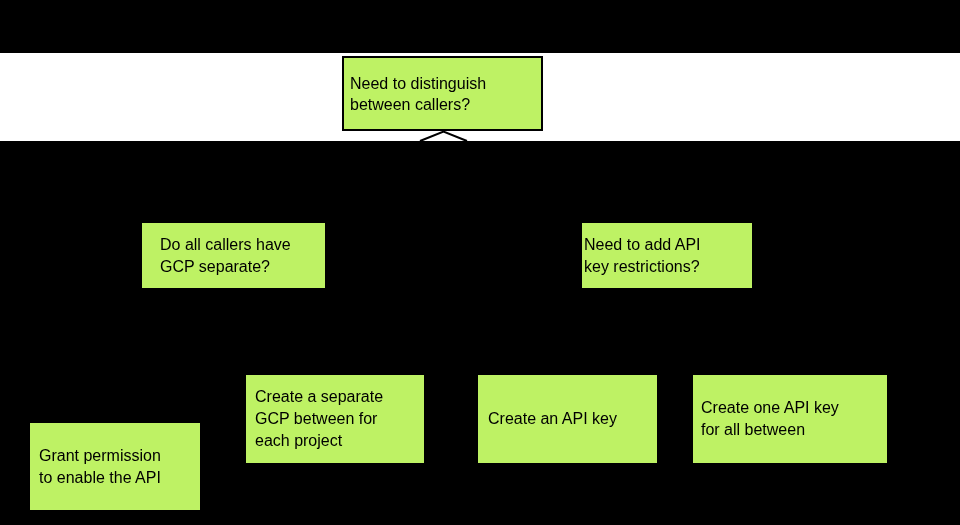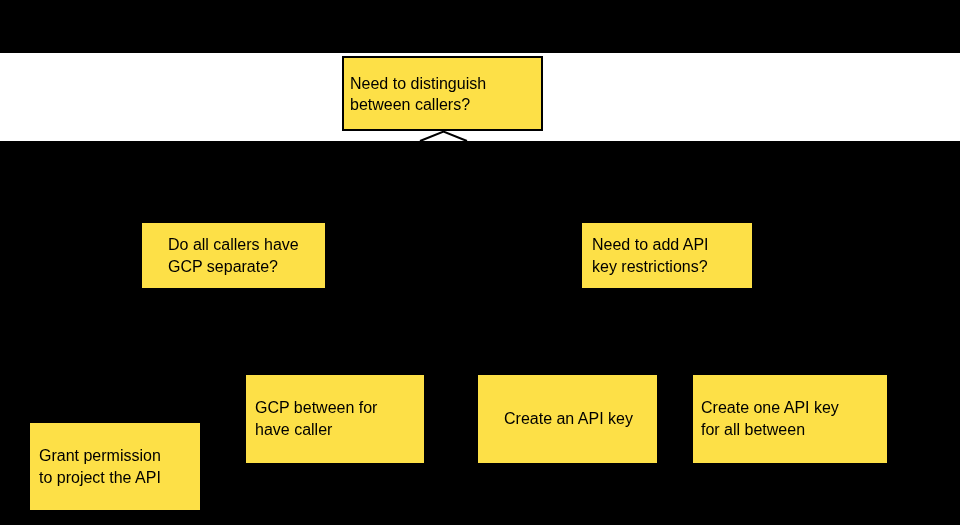--- a/index.html
+++ b/index.html
@@ -29,21 +29,21 @@
   .connector-svg {
     position: absolute;
     left: 0;
     top: 0;
     width: 960px;
     height: 525px;
     pointer-events: none;
   }
   .node {
     position: absolute;
-    background: #fde047;
+    background: #bef264;
     box-sizing: border-box;
     display: flex;
     flex-direction: column;
     justify-content: center;
     font-size: 16px;
     line-height: 22px;
     color: #000000;
   }
   .node .line {
     display: block;
@@ -56,28 +56,28 @@
     height: 75px;
     border: 2px solid #000000;
     padding-left: 6px;
     line-height: 21px;
   }
   .node-q1 {
     left: 142px;
     top: 223px;
     width: 183px;
     height: 65px;
-    padding-left: 26px;
+    padding-left: 18px;
   }
   .node-q2 {
     left: 582px;
     top: 223px;
     width: 170px;
     height: 65px;
-    padding-left: 10px;
+    padding-left: 2px;
   }
   .node-l1 {
     left: 30px;
     top: 376px;
     width: 170px;
     height: 87px;
     padding-left: 9px;
     margin-top: 47px;
   }
   .node-l2 {
@@ -85,21 +85,21 @@
     top: 375px;
     width: 178px;
     height: 88px;
     padding-left: 9px;
   }
   .node-l3 {
     left: 478px;
     top: 375px;
     width: 179px;
     height: 88px;
-    padding-left: 26px;
+    padding-left: 10px;
   }
   .node-l4 {
     left: 693px;
     top: 375px;
     width: 194px;
     height: 88px;
     padding-left: 8px;
   }
 </style>
 </head>
@@ -123,26 +123,27 @@
     <span class="line">GCP separate?</span>
   </div>
 
   <div class="node node-q2">
     <span class="line">Need to add API</span>
     <span class="line">key restrictions?</span>
   </div>
 
   <div class="node node-l1">
     <span class="line">Grant permission</span>
-    <span class="line">to project the API</span>
+    <span class="line">to enable the API</span>
   </div>
 
   <div class="node node-l2">
+    <span class="line">Create a separate</span>
     <span class="line">GCP between for</span>
-    <span class="line">have caller</span>
+    <span class="line">each project</span>
   </div>
 
   <div class="node node-l3">
     <span class="line">Create an API key</span>
   </div>
 
   <div class="node node-l4">
     <span class="line">Create one API key</span>
     <span class="line">for all between</span>
   </div>

